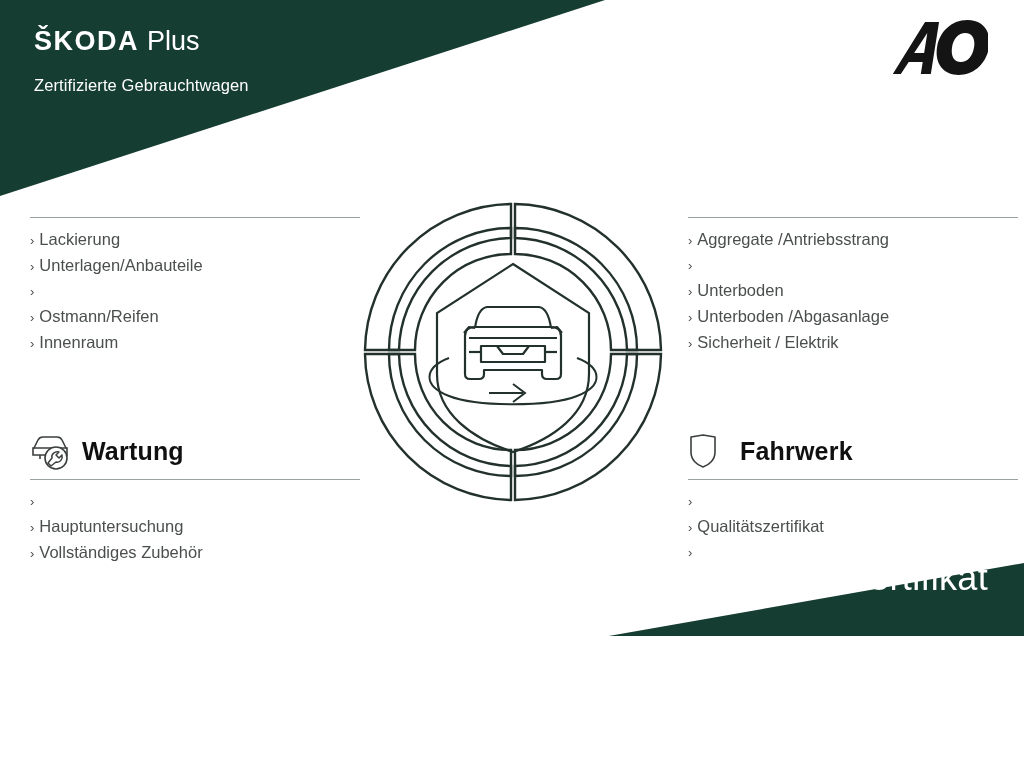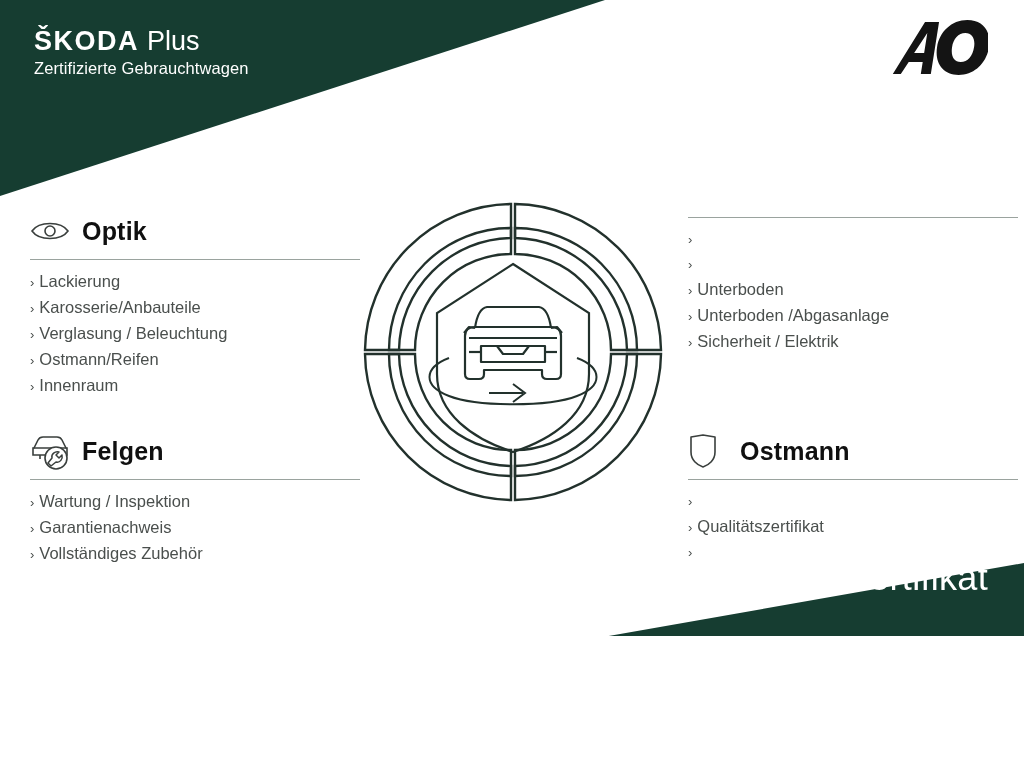--- a/index.html
+++ b/index.html
@@ -48,21 +48,21 @@
   }
   .skoda-plus {
     font-weight: normal;
     letter-spacing: 0px;
   }
   .skoda-line2 {
     font-size: 16.5px;
     line-height: 22px;
     letter-spacing: 0.1px;
     white-space: nowrap;
-    margin-top: 1px;
+    margin-top: 18px;
   }
 
   .dealer-logo {
     position: absolute;
     right: 36px;
     top: 16px;
     z-index: 5;
     text-align: right;
     color: #141414;
   }
@@ -203,42 +203,32 @@
     <div class="dealer-inner">
       <svg class="dealer-mark" viewBox="0 0 102 62">
         <path d="M6 58 L30 6 L44 6 L44 58 L34 58 L34 46 L20 46 L14 58 Z M24 37 L34 37 L34 17 Z" fill="#141414" transform="skewX(-9) translate(10,0)"></path>
         <path d="M72 4 C88 4 98 16 98 31 C98 47 88 59 72 59 C56 59 46 47 46 31 C46 16 56 4 72 4 Z
                  M72 17 C65 17 61 23 61 31 C61 40 65 46 72 46 C79 46 83 40 83 31 C83 23 79 17 72 17 Z" fill="#141414" transform="skewX(-9) translate(10,0)"></path>
       </svg>
     </div>
   </div>
 
   <div class="col col-left block-optik">
-    <div class="block-head">
-      <div class="block-icon">
-        <svg width="40" height="26" viewBox="0 0 40 26">
-          <path d="M2 13 C9 3 31 3 38 13 C31 23 9 23 2 13 Z" fill="none" stroke="#3a3f3d" stroke-width="1.6"></path>
-          <circle cx="20" cy="13" r="5" fill="none" stroke="#3a3f3d" stroke-width="1.6"></circle>
-        </svg>
-      </div>
-      <div class="block-title">Optik</div>
-    </div>
     <div class="block-rule"></div>
     <ul class="item-list">
       <li class="item-row">
         <span class="item-chevron">›</span>
         <span>Lackierung</span>
       </li>
       <li class="item-row">
         <span class="item-chevron">›</span>
-        <span>Karosserie/Anbauteile</span>
-      </li>
-      <li class="item-row">
-        <span class="item-chevron">›</span>
-        <span>Verglasung / Beleuchtung</span>
+        <span>Unterlagen/Anbauteile</span>
+      </li>
+      <li class="item-row">
+        <span class="item-chevron">›</span>
       </li>
       <li class="item-row">
         <span class="item-chevron">›</span>
         <span>Ostmann/Reifen</span>
       </li>
       <li class="item-row">
         <span class="item-chevron">›</span>
         <span>Innenraum</span>
       </li>
     </ul>
@@ -248,44 +238,44 @@
     <div class="block-head">
       <div class="block-icon">
         <svg width="42" height="38" viewBox="0 0 42 38">
           <path d="M4 16 L8 8 C9 6 11 5 13 5 L27 5 C29 5 31 6 32 8 L36 16" fill="none" stroke="#3a3f3d" stroke-width="1.6" stroke-linecap="round"></path>
           <path d="M3 16 L37 16 L37 23 L3 23 Z" fill="none" stroke="#3a3f3d" stroke-width="1.6"></path>
           <line x1="10" y1="23" x2="10" y2="27" stroke="#3a3f3d" stroke-width="1.6"></line>
           <circle cx="26" cy="26" r="11" fill="#ffffff" stroke="#3a3f3d" stroke-width="1.6"></circle>
           <path d="M29 20 C25 19 21 22 22 26 L18 31 L21 34 L26 30 C30 31 33 27 32 23 L29 26 L26 23 Z" fill="none" stroke="#3a3f3d" stroke-width="1.5" stroke-linejoin="round"></path>
         </svg>
       </div>
-      <div class="block-title">Felgen</div>
+      <div class="block-title">Wartung</div>
     </div>
     <div class="block-rule"></div>
     <ul class="item-list">
       <li class="item-row">
         <span class="item-chevron">›</span>
-        <span>Wartung / Inspektion</span>
-      </li>
-      <li class="item-row">
-        <span class="item-chevron">›</span>
-        <span>Garantienachweis</span>
+      </li>
+      <li class="item-row">
+        <span class="item-chevron">›</span>
+        <span>Hauptuntersuchung</span>
       </li>
       <li class="item-row">
         <span class="item-chevron">›</span>
         <span>Vollständiges Zubehör</span>
       </li>
     </ul>
   </div>
 
   <div class="col col-right block-technik">
     <div class="block-rule"></div>
     <ul class="item-list">
       <li class="item-row">
         <span class="item-chevron">›</span>
+        <span>Aggregate /Antriebsstrang</span>
       </li>
       <li class="item-row">
         <span class="item-chevron">›</span>
       </li>
       <li class="item-row">
         <span class="item-chevron">›</span>
         <span>Unterboden</span>
       </li>
       <li class="item-row">
         <span class="item-chevron">›</span>
@@ -298,21 +288,21 @@
     </ul>
   </div>
 
   <div class="col col-right block-garantie">
     <div class="block-head">
       <div class="block-icon">
         <svg width="30" height="36" viewBox="0 0 30 36">
           <path d="M3 4 L15 2 L27 4 L27 19 C27 27 21 32 15 34 C9 32 3 27 3 19 Z" fill="none" stroke="#3a3f3d" stroke-width="1.6" stroke-linejoin="round"></path>
         </svg>
       </div>
-      <div class="block-title">Ostmann</div>
+      <div class="block-title">Fahrwerk</div>
     </div>
     <div class="block-rule"></div>
     <ul class="item-list">
       <li class="item-row">
         <span class="item-chevron">›</span>
       </li>
       <li class="item-row">
         <span class="item-chevron">›</span>
         <span>Qualitätszertifikat</span>
       </li>

